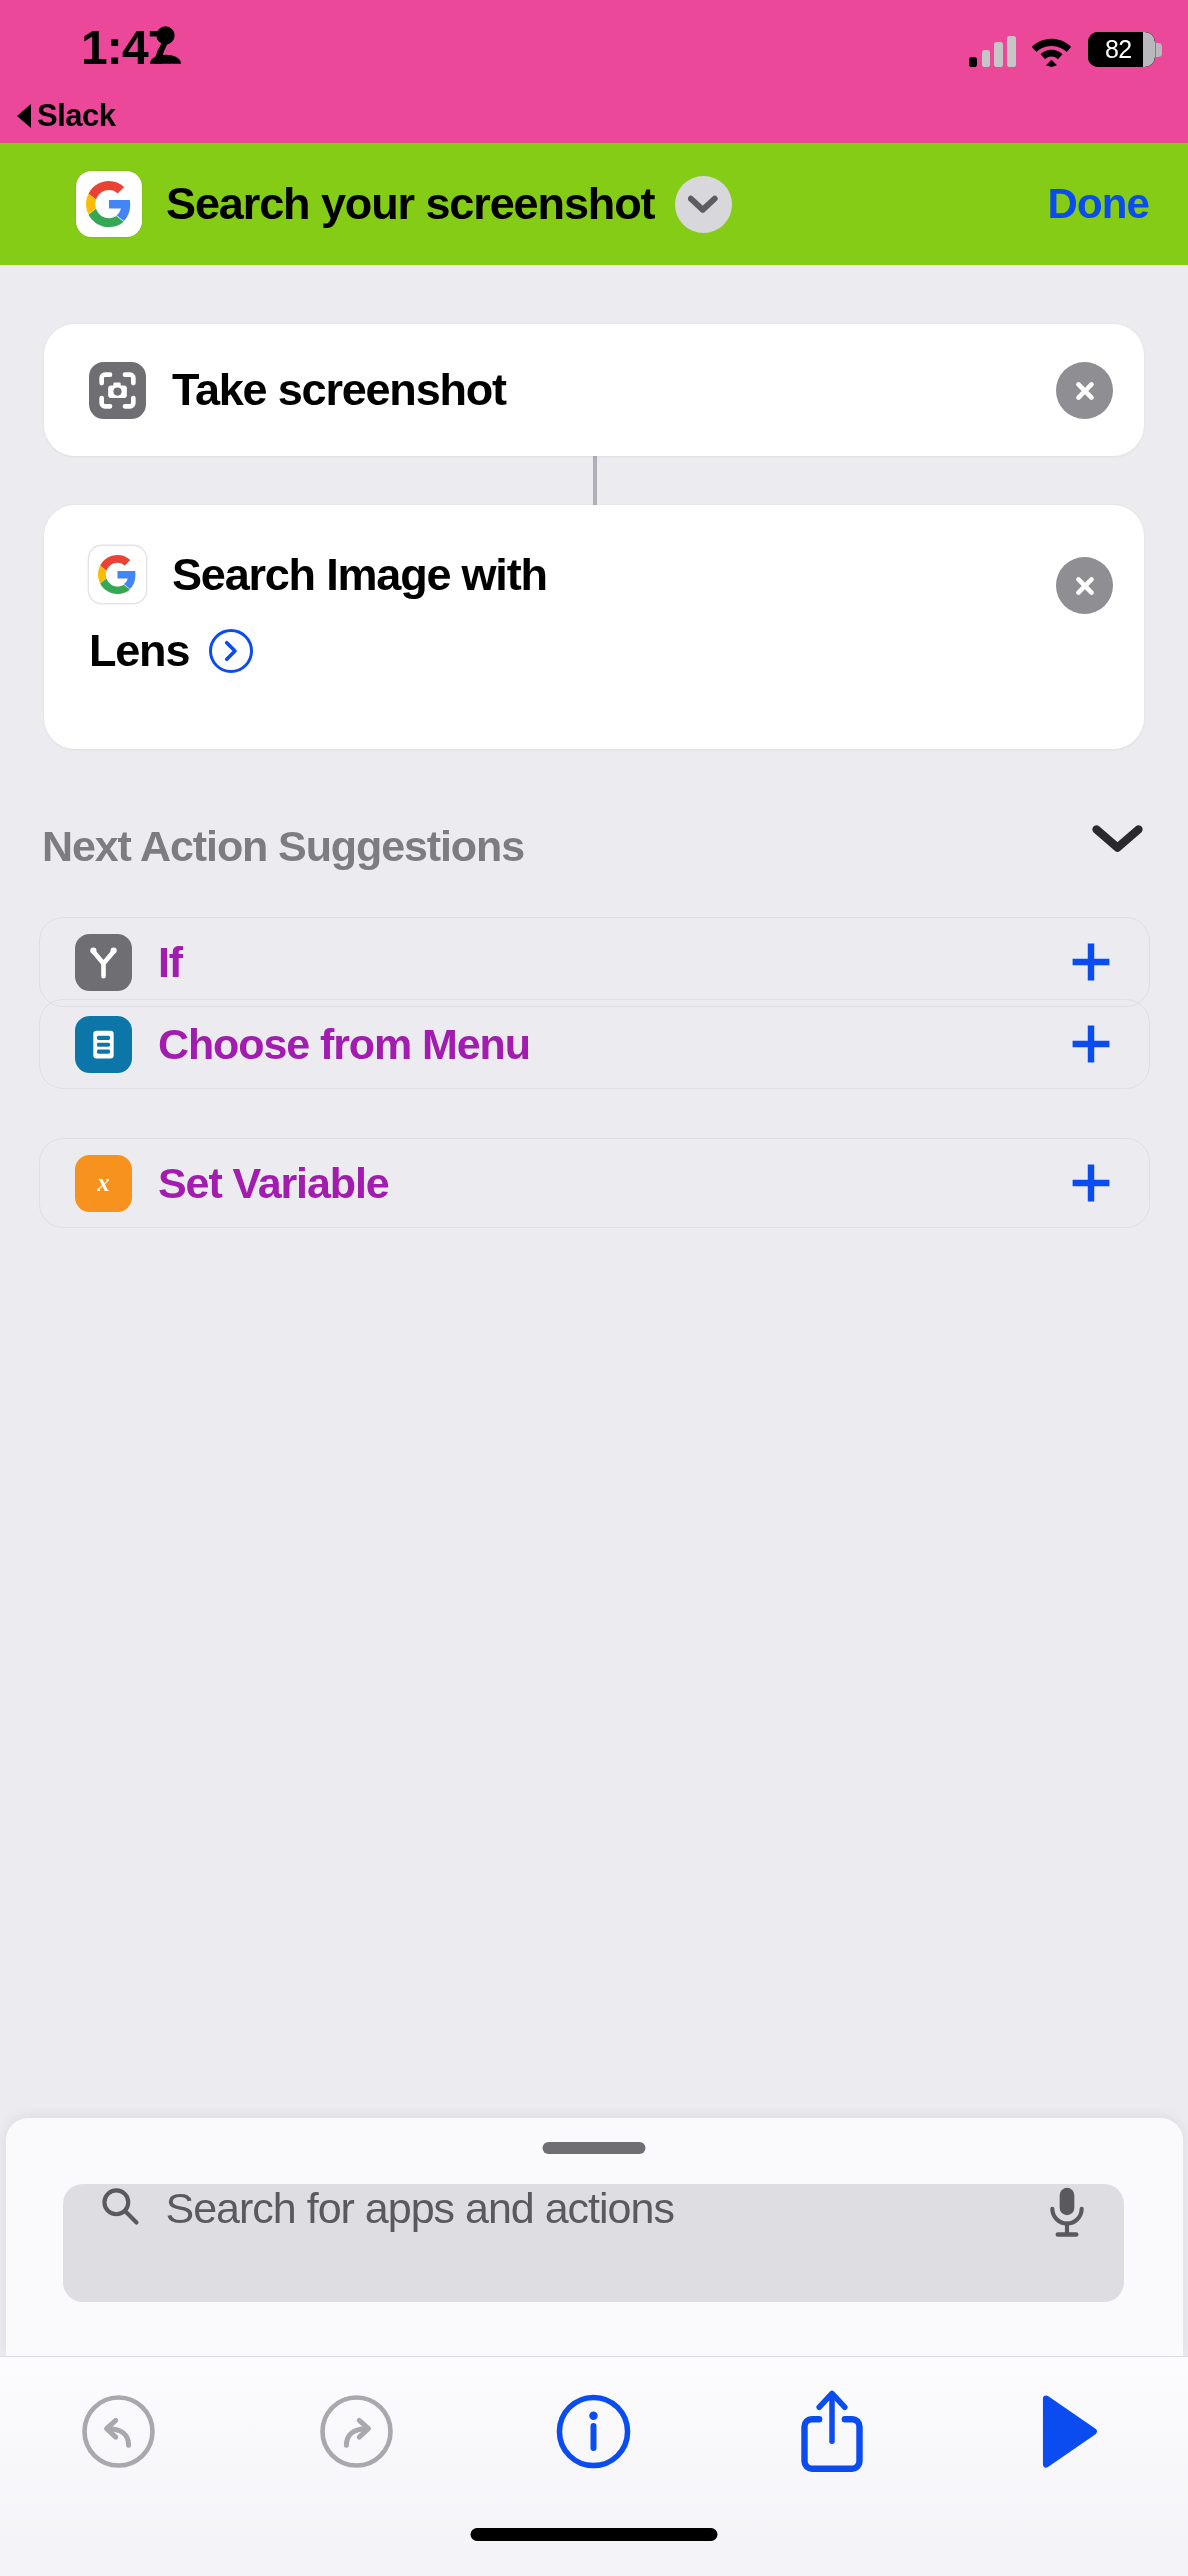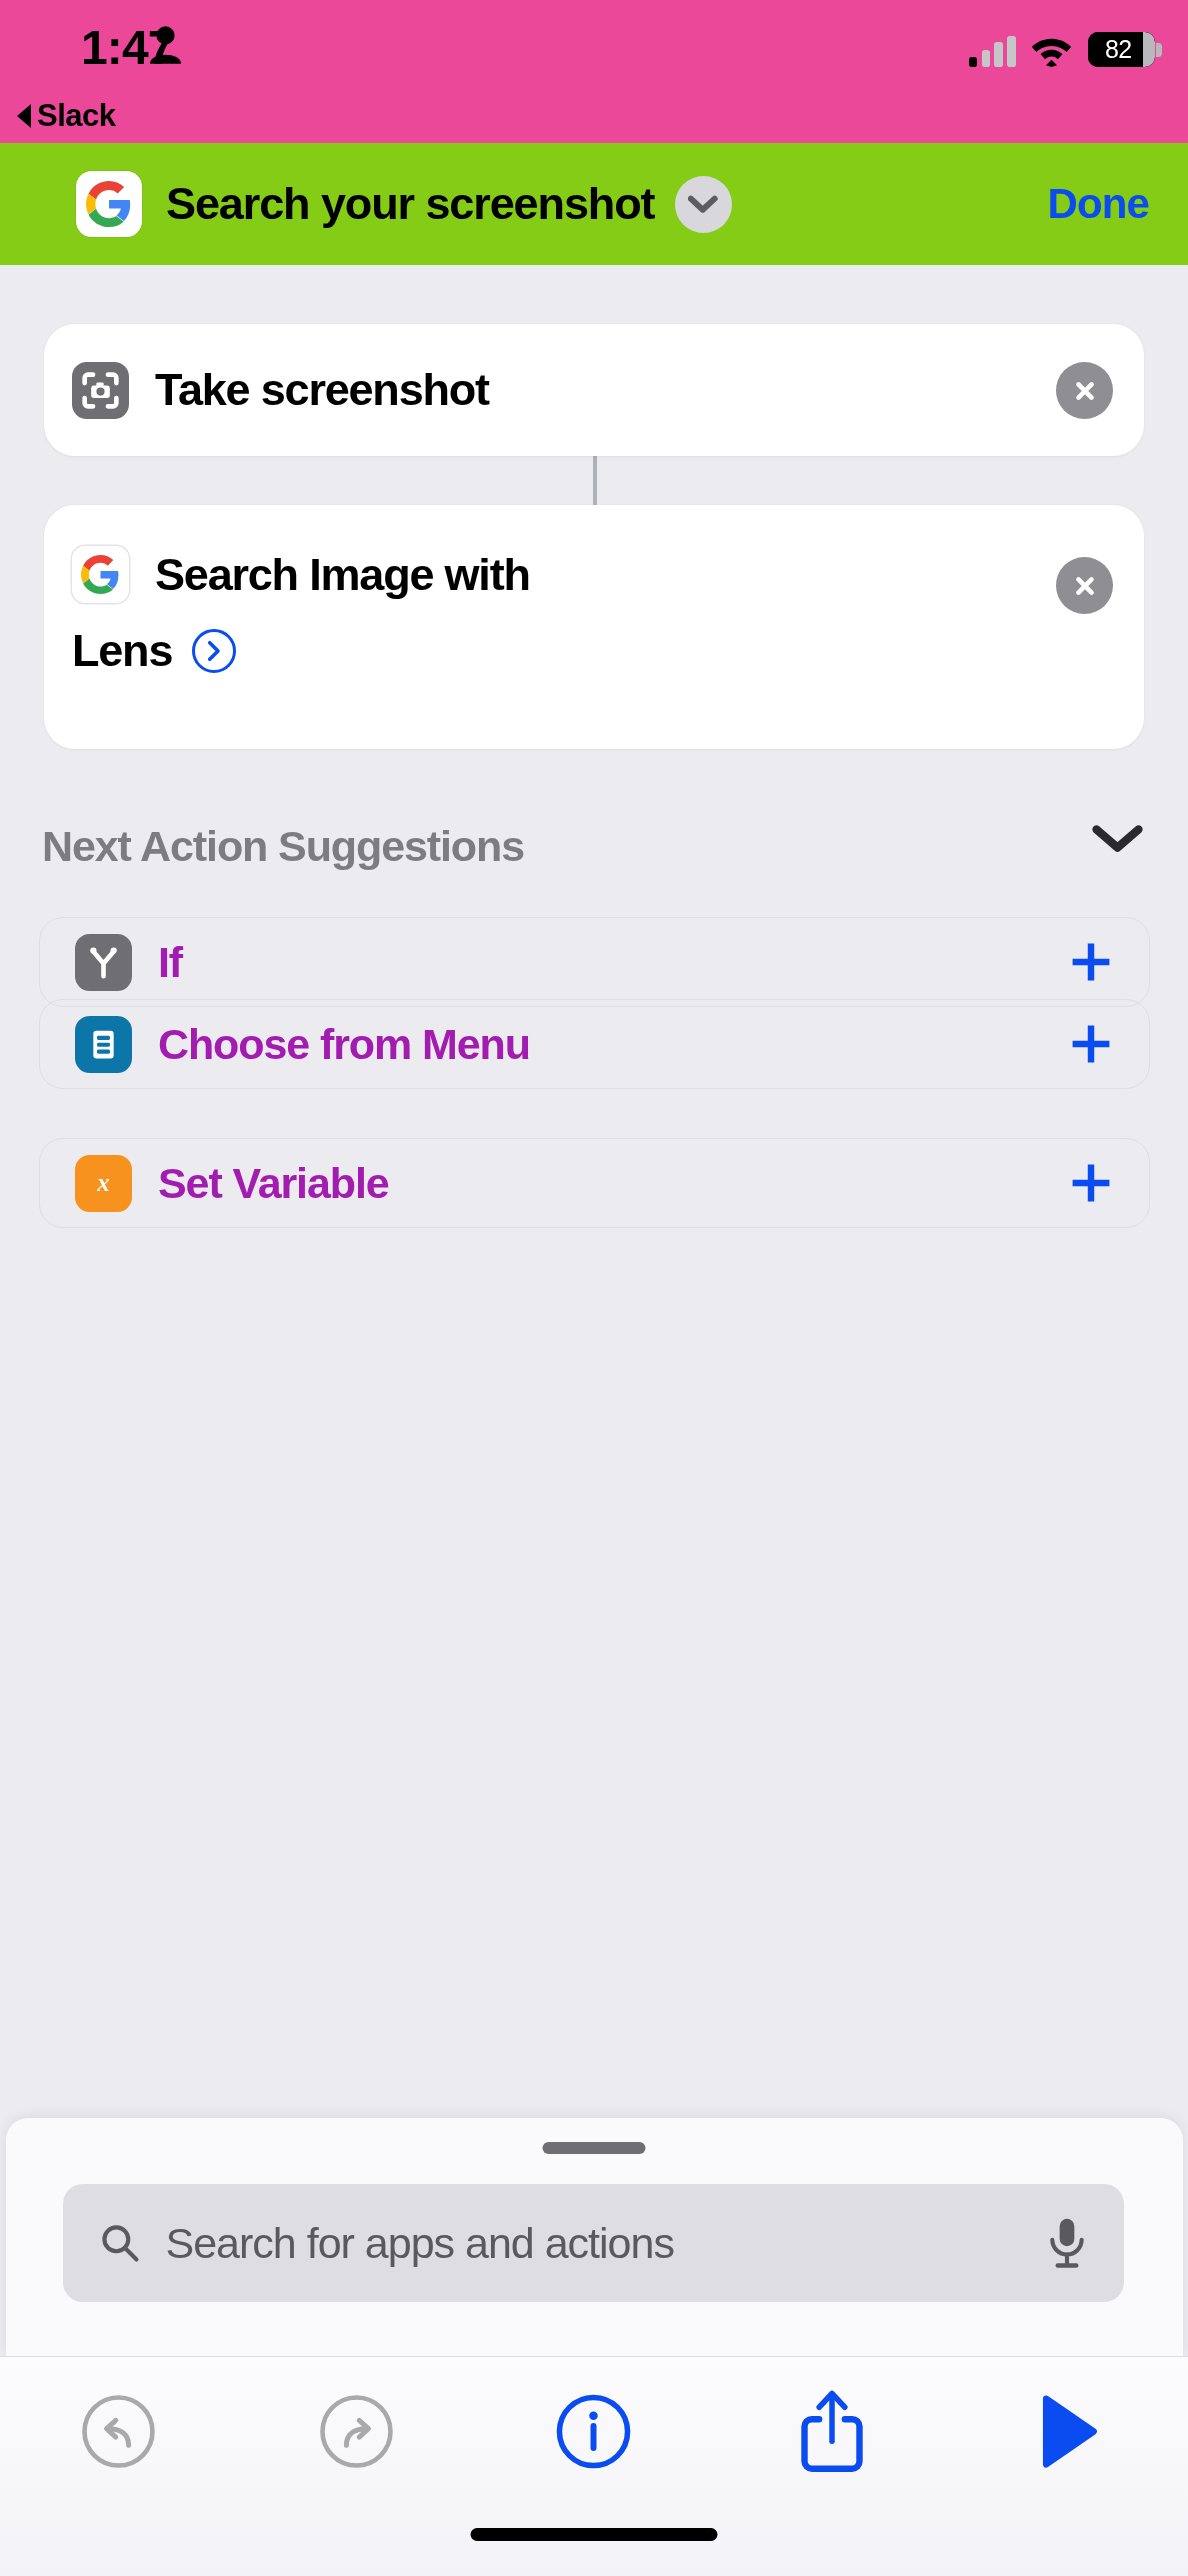--- a/index.html
+++ b/index.html
@@ -110,21 +110,21 @@
   .card{
     position:absolute; left:44px; width:1100px;
     background:#fff; border-radius:31px;
     box-shadow:0 0.9px 2.8px rgba(0,0,0,.06);
   }
   .card-1{ top:59px; height:132px; }
   .card-2{ top:240px; height:244px; }
 
   .card-row{
     position:relative; height:100%;
-    padding:0 33px 0 28px;
+    padding:0 33px 0 45px;
   }
   .ic{
     width:57px; height:57px; border-radius:14.7px; flex:none;
     display:flex; align-items:center; justify-content:center;
   }
   .ic-gray{ background:#6e6e73; }
   .ic-white{ background:#fff; box-shadow:0 0 0 1.4px #e3e3e8; border-radius:13px; }
   .ic-teal{ background:#0d76a8; }
   .ic-orange{ background:#f7921e; }
 
@@ -185,21 +185,21 @@
     background:#fafafc; border-radius:22px 22px 0 0;
     box-shadow:0 -1.8px 13px rgba(0,0,0,.07);
   }
   .grabber{
     position:absolute; left:50%; transform:translateX(-50%); top:24px;
     width:103px; height:12px; border-radius:6.4px; background:#6e6e73;
   }
   .search-field{
     position:absolute; left:57px; top:66px; width:1061px; height:118px;
     background:#dedee2; border-radius:20px;
-    display:flex; align-items:center; padding:0 35px;
+    display:flex; padding:0 35px;
   }
   .search-ph{
     margin-left:24px; font-size:43px; color:#59595e; letter-spacing:-1px;
     flex:1;
   }
 
   
   .toolbar{
     position:absolute; left:0; bottom:0; width:1188px; height:220px;
     background:linear-gradient(#fcfcfe,#f3f3f7);

